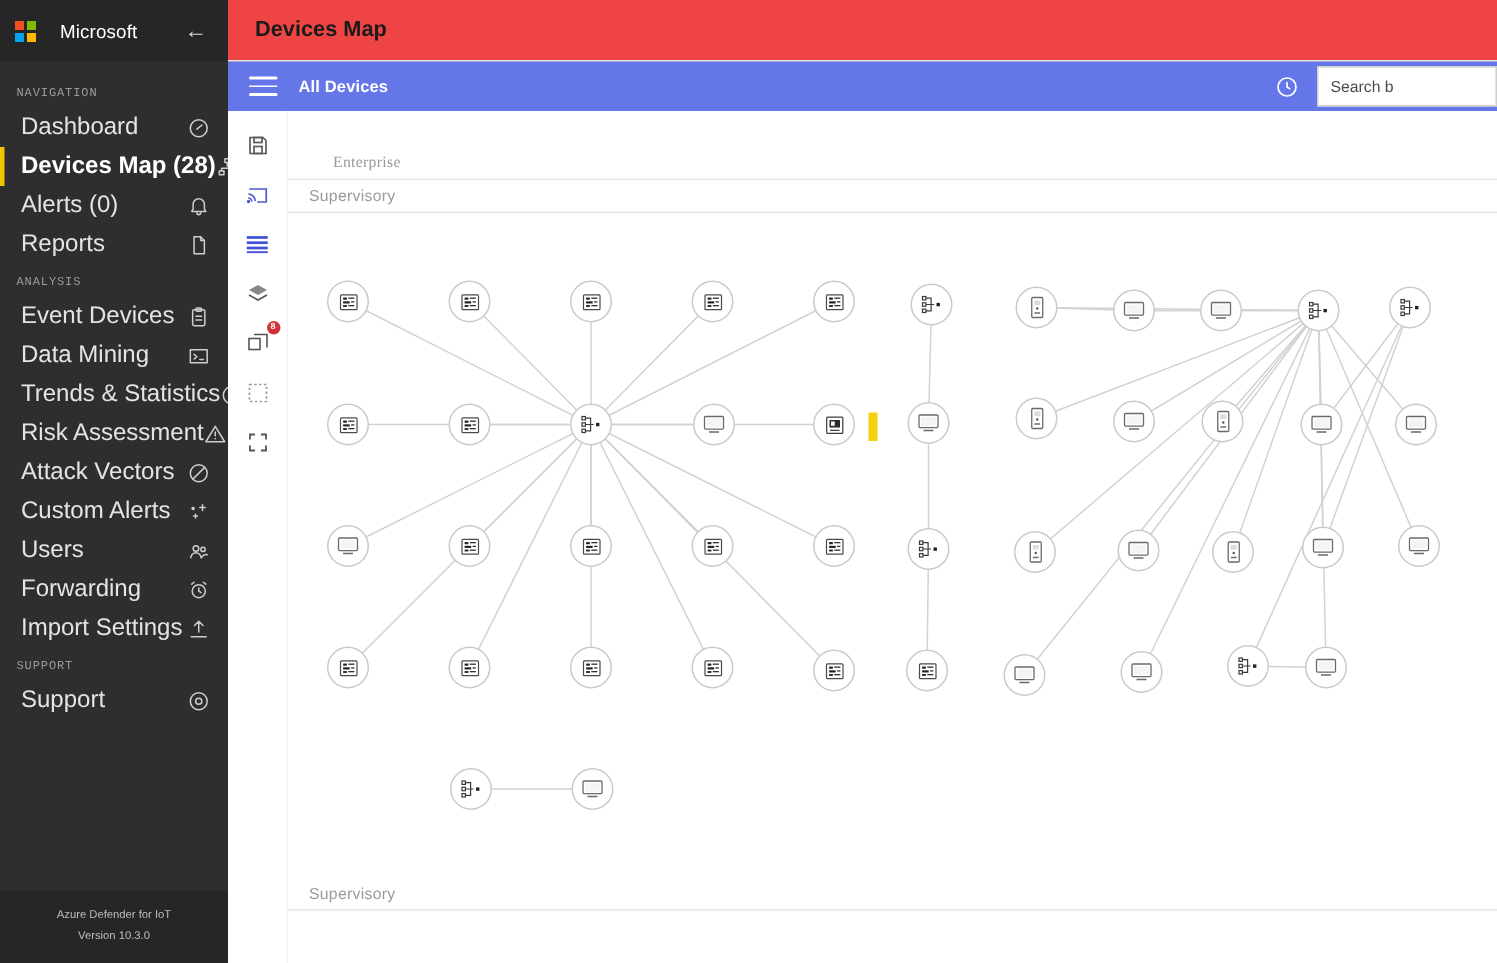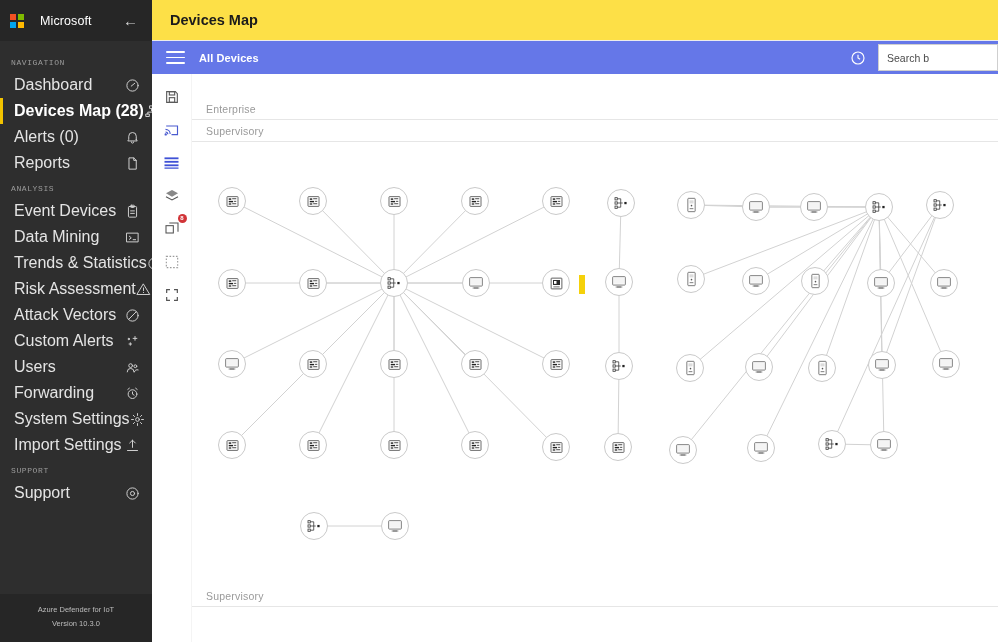--- a/index.html
+++ b/index.html
@@ -65,21 +65,21 @@
     line-height: 1.9;
   }
 
   
   #main { flex: 1; height: 642px; display: flex; flex-direction: column; background: #fff; min-width: 0; }
   .page-header {
     height: 41px; flex: 0 0 41px;
     display: flex; align-items: center;
     padding-left: 18px;
     font-size: 14.5px; font-weight: bold; color: #1b1b1b;
-    background: #fde047;
+    background: #ef4444;
     border-bottom: 1px solid #ececec;
   }
   .toolbar {
     height: 33px; flex: 0 0 33px;
     background: #6577e8;
     display: flex; align-items: center;
     padding: 0 0 0 14px;
     color: #fff;
     position: relative;
   }
@@ -268,29 +268,20 @@
               <path d="M15 19a4.8 4.8 0 0 1 6-3.2"></path>
             </svg>
           </span>
         </div>
         <div class="nav-item">
           <span class="lbl">Forwarding</span>
           <span class="ico">
             <svg width="15" height="15" viewBox="0 0 24 24" fill="none" stroke="#dcdcdc" stroke-width="1.6" stroke-linecap="round" stroke-linejoin="round">
               <circle cx="12" cy="13" r="7"></circle>
               <path d="M12 9.5V13l2.5 1.6M4.5 5.5 7 3.5M19.5 5.5 17 3.5"></path>
-            </svg>
-          </span>
-        </div>
-        <div class="nav-item">
-          <span class="lbl">System Settings</span>
-          <span class="ico">
-            <svg width="15" height="15" viewBox="0 0 24 24" fill="none" stroke="#dcdcdc" stroke-width="1.6" stroke-linecap="round" stroke-linejoin="round">
-              <circle cx="12" cy="12" r="3"></circle>
-              <path d="M12 2.5v3M12 18.5v3M2.5 12h3M18.5 12h3M5.2 5.2l2.1 2.1M16.7 16.7l2.1 2.1M18.8 5.2l-2.1 2.1M7.3 16.7l-2.1 2.1"></path>
             </svg>
           </span>
         </div>
         <div class="nav-item">
           <span class="lbl">Import Settings</span>
           <span class="ico">
             <svg width="15" height="15" viewBox="0 0 24 24" fill="none" stroke="#dcdcdc" stroke-width="1.6" stroke-linecap="round" stroke-linejoin="round">
               <path d="M12 3.5 12 15M7.5 8 12 3.5 16.5 8M4 20h16"></path>
             </svg>
           </span>
@@ -428,21 +419,21 @@
             <line x1="687" y1="133" x2="569" y2="374" stroke="#d2d2d2" stroke-width="1"></line>
             <line x1="687" y1="133" x2="692" y2="371" stroke="#d2d2d2" stroke-width="1"></line>
             <line x1="748" y1="131" x2="689" y2="209" stroke="#d2d2d2" stroke-width="1"></line>
             <line x1="748" y1="131" x2="690" y2="291" stroke="#d2d2d2" stroke-width="1"></line>
             <line x1="748" y1="131" x2="640" y2="370" stroke="#d2d2d2" stroke-width="1"></line>
             <line x1="499" y1="131" x2="564" y2="133" stroke="#d2d2d2" stroke-width="1"></line>
             <line x1="564" y1="133" x2="622" y2="133" stroke="#d2d2d2" stroke-width="1"></line>
             <line x1="640" y1="370" x2="692" y2="371" stroke="#d2d2d2" stroke-width="1"></line>
             <line x1="122" y1="452" x2="203" y2="452" stroke="#d2d2d2" stroke-width="1"></line>
           </svg>
-      <div class="zone-label" style="left: 14px; top: 29px;">Enterprise</div>
+      <div class="zone-label" style="left: 30px; top: 29px; font-family: Liberation Serif, serif;">Enterprise</div>
           <div class="zone-divider" style="top: 45px; width: 100%;"></div>
           <div class="zone-label" style="left: 14px; top: 51px;">Supervisory</div>
           <div class="zone-divider" style="top: 67px; width: 100%;"></div>
           <div class="zone-label" style="left: 14px; top: 516px;">Supervisory</div>
           <div class="zone-divider" style="top: 532px; width: 100%;"></div>
           <div class="node" style="left: 40px; top: 127px;">
             <svg width="15" height="15" viewBox="0 0 24 24">
               <rect x="3.2" y="4.2" width="17.6" height="15.6" rx="1" fill="none" stroke="#4a4a4a" stroke-width="1.3"></rect>
               <rect x="6" y="7" width="4" height="2.3" fill="#222"></rect>
               <rect x="11.5" y="7" width="6.5" height="1.3" fill="#222"></rect>

